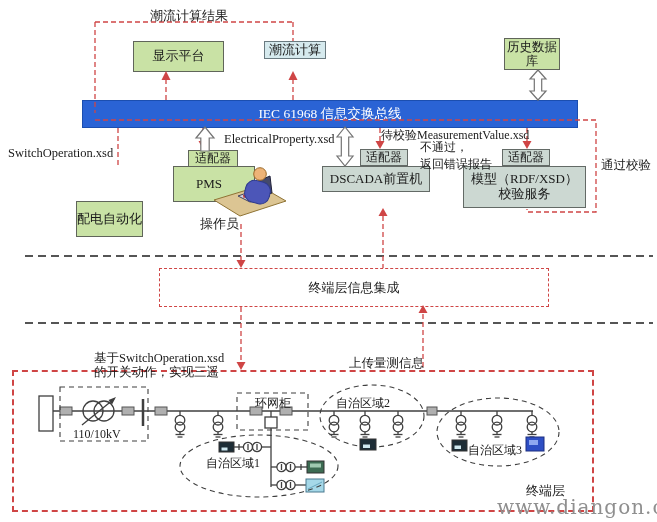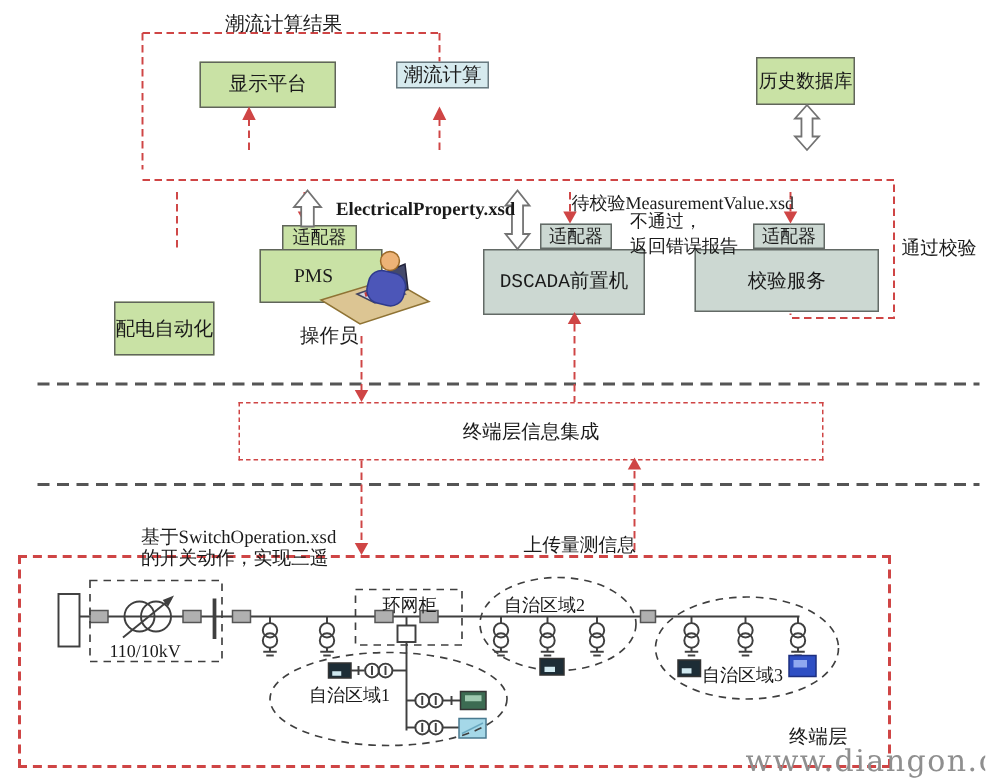--- a/index.html
+++ b/index.html
@@ -29,41 +29,44 @@
       letter-spacing:1px;font-family:"DejaVu Serif","Liberation Serif",serif;}
 </style>
 </head>
 <body>
 
 <div id="canvas">
 
   <div class="lbl" style="left:150px;top:7px;font-size:13px;">潮流计算结果</div>
   <div class="box green" style="left:133px;top:41px;width:91px;height:31px;">显示平台</div>
   <div class="box cyan" style="left:264px;top:41px;width:62px;height:18px;">潮流计算</div>
-  <div class="box green" style="left:504px;top:38px;width:66px;height:32px;font-size:12.5px;">历史数据库</div>
-
-
-  <div class="lbl" style="left:224px;top:132px;font-weight:bold;">ElectricalProperty.xsd</div>
+  <div class="box green" style="left:504px;top:38px;width:56px;height:32px;font-size:12.5px;">历史数据库</div>
+
+  <div class="busbar">IEC 61968 信息交换总线</div>
+
+  <div class="lbl" style="left:8px;top:146px;">SwitchOperation.xsd</div>
+  <div class="lbl" style="left:224px;top:132px;">ElectricalProperty.xsd</div>
 
   <div class="box green" style="left:76px;top:166px;width:67px;height:36px;margin-top:35px;">配电自动化</div>
   <div class="box green adapter" style="left:188px;top:150px;width:50px;height:17px;">适配器</div>
   <div class="box green" style="left:173px;top:166px;width:82px;height:36px;justify-content:flex-start;padding-left:22px;">PMS</div>
   <div class="lbl" style="left:200px;top:215px;font-size:13px;">操作员</div>
 
   <div class="box grayb adapter" style="left:360px;top:149px;width:48px;height:17px;">适配器</div>
-  <div class="box grayb" style="left:322px;top:166px;width:108px;height:44px;font-family:Liberation Mono, monospace;">DSCADA前置机</div>
+  <div class="box grayb" style="left:322px;top:166px;width:108px;height:26px;">DSCADA前置机</div>
 
   <div class="lbl sm" style="left:381px;top:127px;">待校验MeasurementValue.xsd</div>
   <div style="position:absolute;left:420px;top:139px;width:100px;z-index:3;text-align:left;">
     <div class="sm">不通过，</div>
     <div class="sm">返回错误报告</div>
   </div>
 
   <div class="box grayb adapter" style="left:502px;top:149px;width:48px;height:17px;">适配器</div>
   <div class="box grayb" style="left:463px;top:166px;width:123px;height:42px;flex-direction:column;">
+    <div>模型（RDF/XSD）</div>
     <div>校验服务</div>
   </div>
   <div class="lbl" style="left:601px;top:157px;">通过校验</div>
 
   <div class="dashred" style="left:159px;top:268px;width:390px;height:39px;display:flex;align-items:center;justify-content:center;font-size:13px;">终端层信息集成</div>
   <div class="lbl" style="left:94px;top:350px;">基于SwitchOperation.xsd</div>
   <div class="lbl" style="left:94px;top:364px;">的开关动作，实现三遥</div>
   <div class="lbl" style="left:349px;top:355px;">上传量测信息</div>
 
   <div class="dashred" style="left:12px;top:370px;width:582px;height:142px;border-width:2px;"></div>

